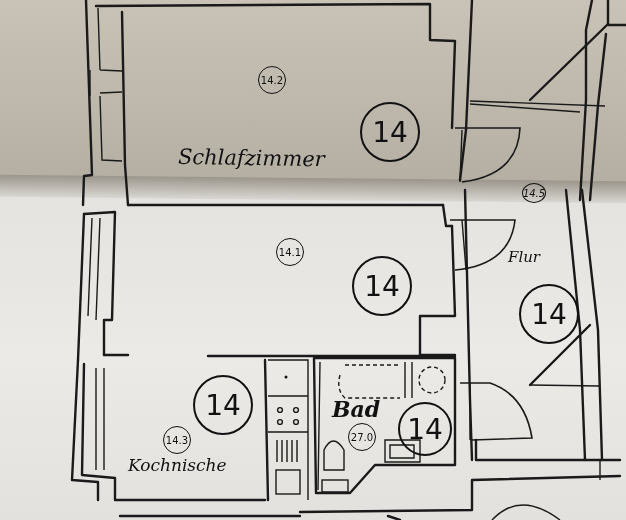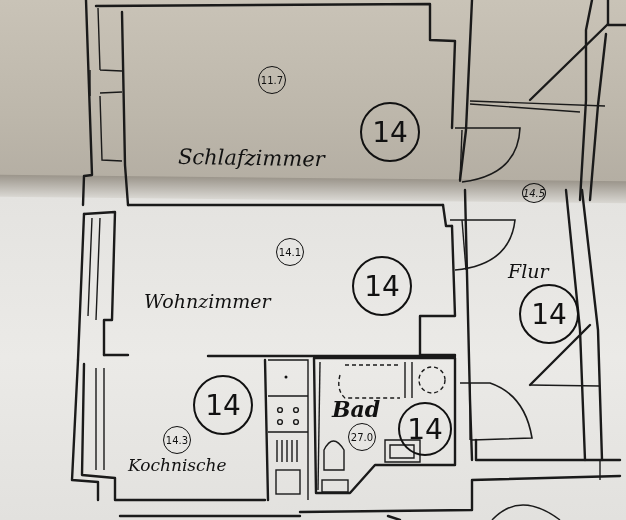--- a/index.html
+++ b/index.html
@@ -123,31 +123,30 @@
     <path class="thin" d="M470 383 L470 440"></path>
 
     <path class="wall" d="M300 512 L472 510 L472 480 L620 476"></path>
     <path class="wall" d="M120 516 L300 516 M388 516 L400 520"></path>
     <path class="thin" d="M492 520 Q520 490 560 520"></path>
     <path class="wall" d="M476 440 L476 460 L620 460"></path>
     <path class="thin" d="M600 460 L600 480"></path>
   </svg>
 
   <div class="room-label" style="left:178px; top:146px; font-size:21px; transform:rotate(1deg);">Schlafzimmer</div>
-  <div class="badge small" style="left:258px; top:66px;">11.7</div>
+  <div class="badge small" style="left:258px; top:66px;">14.2</div>
   <div class="badge big" style="left:360px; top:102px;">14</div>
 
-  <div class="room-label" style="left:144px; top:290px; font-size:19px;">Wohnzimmer</div>
   <div class="badge small" style="left:276px; top:238px;">14.1</div>
   <div class="badge big" style="left:352px; top:256px;">14</div>
 
   <div class="room-label" style="left:128px; top:455px; font-size:17px;">Kochnische</div>
   <div class="badge small" style="left:163px; top:426px;">14.3</div>
   <div class="badge big" style="left:193px; top:375px;">14</div>
 
   <div class="room-label" style="left:332px; top:396px; font-size:22px; font-weight:bold;">Bad</div>
   <div class="badge small" style="left:348px; top:423px;">27.0</div>
   <div class="badge big" style="left:398px; top:402px; width:50px; height:50px;">14</div>
 
-  <div class="room-label" style="left:508px; top:260px; font-size:19px;">Flur</div>
+  <div class="room-label" style="left:508px; top:248px; font-size:15px;">Flur</div>
   <div class="badge small" style="left:522px; top:183px; width:22px; height:18px;font-style:italic;">14.5</div>
   <div class="badge big" style="left:519px; top:284px;">14</div>
 </div>
 
 </body></html>

